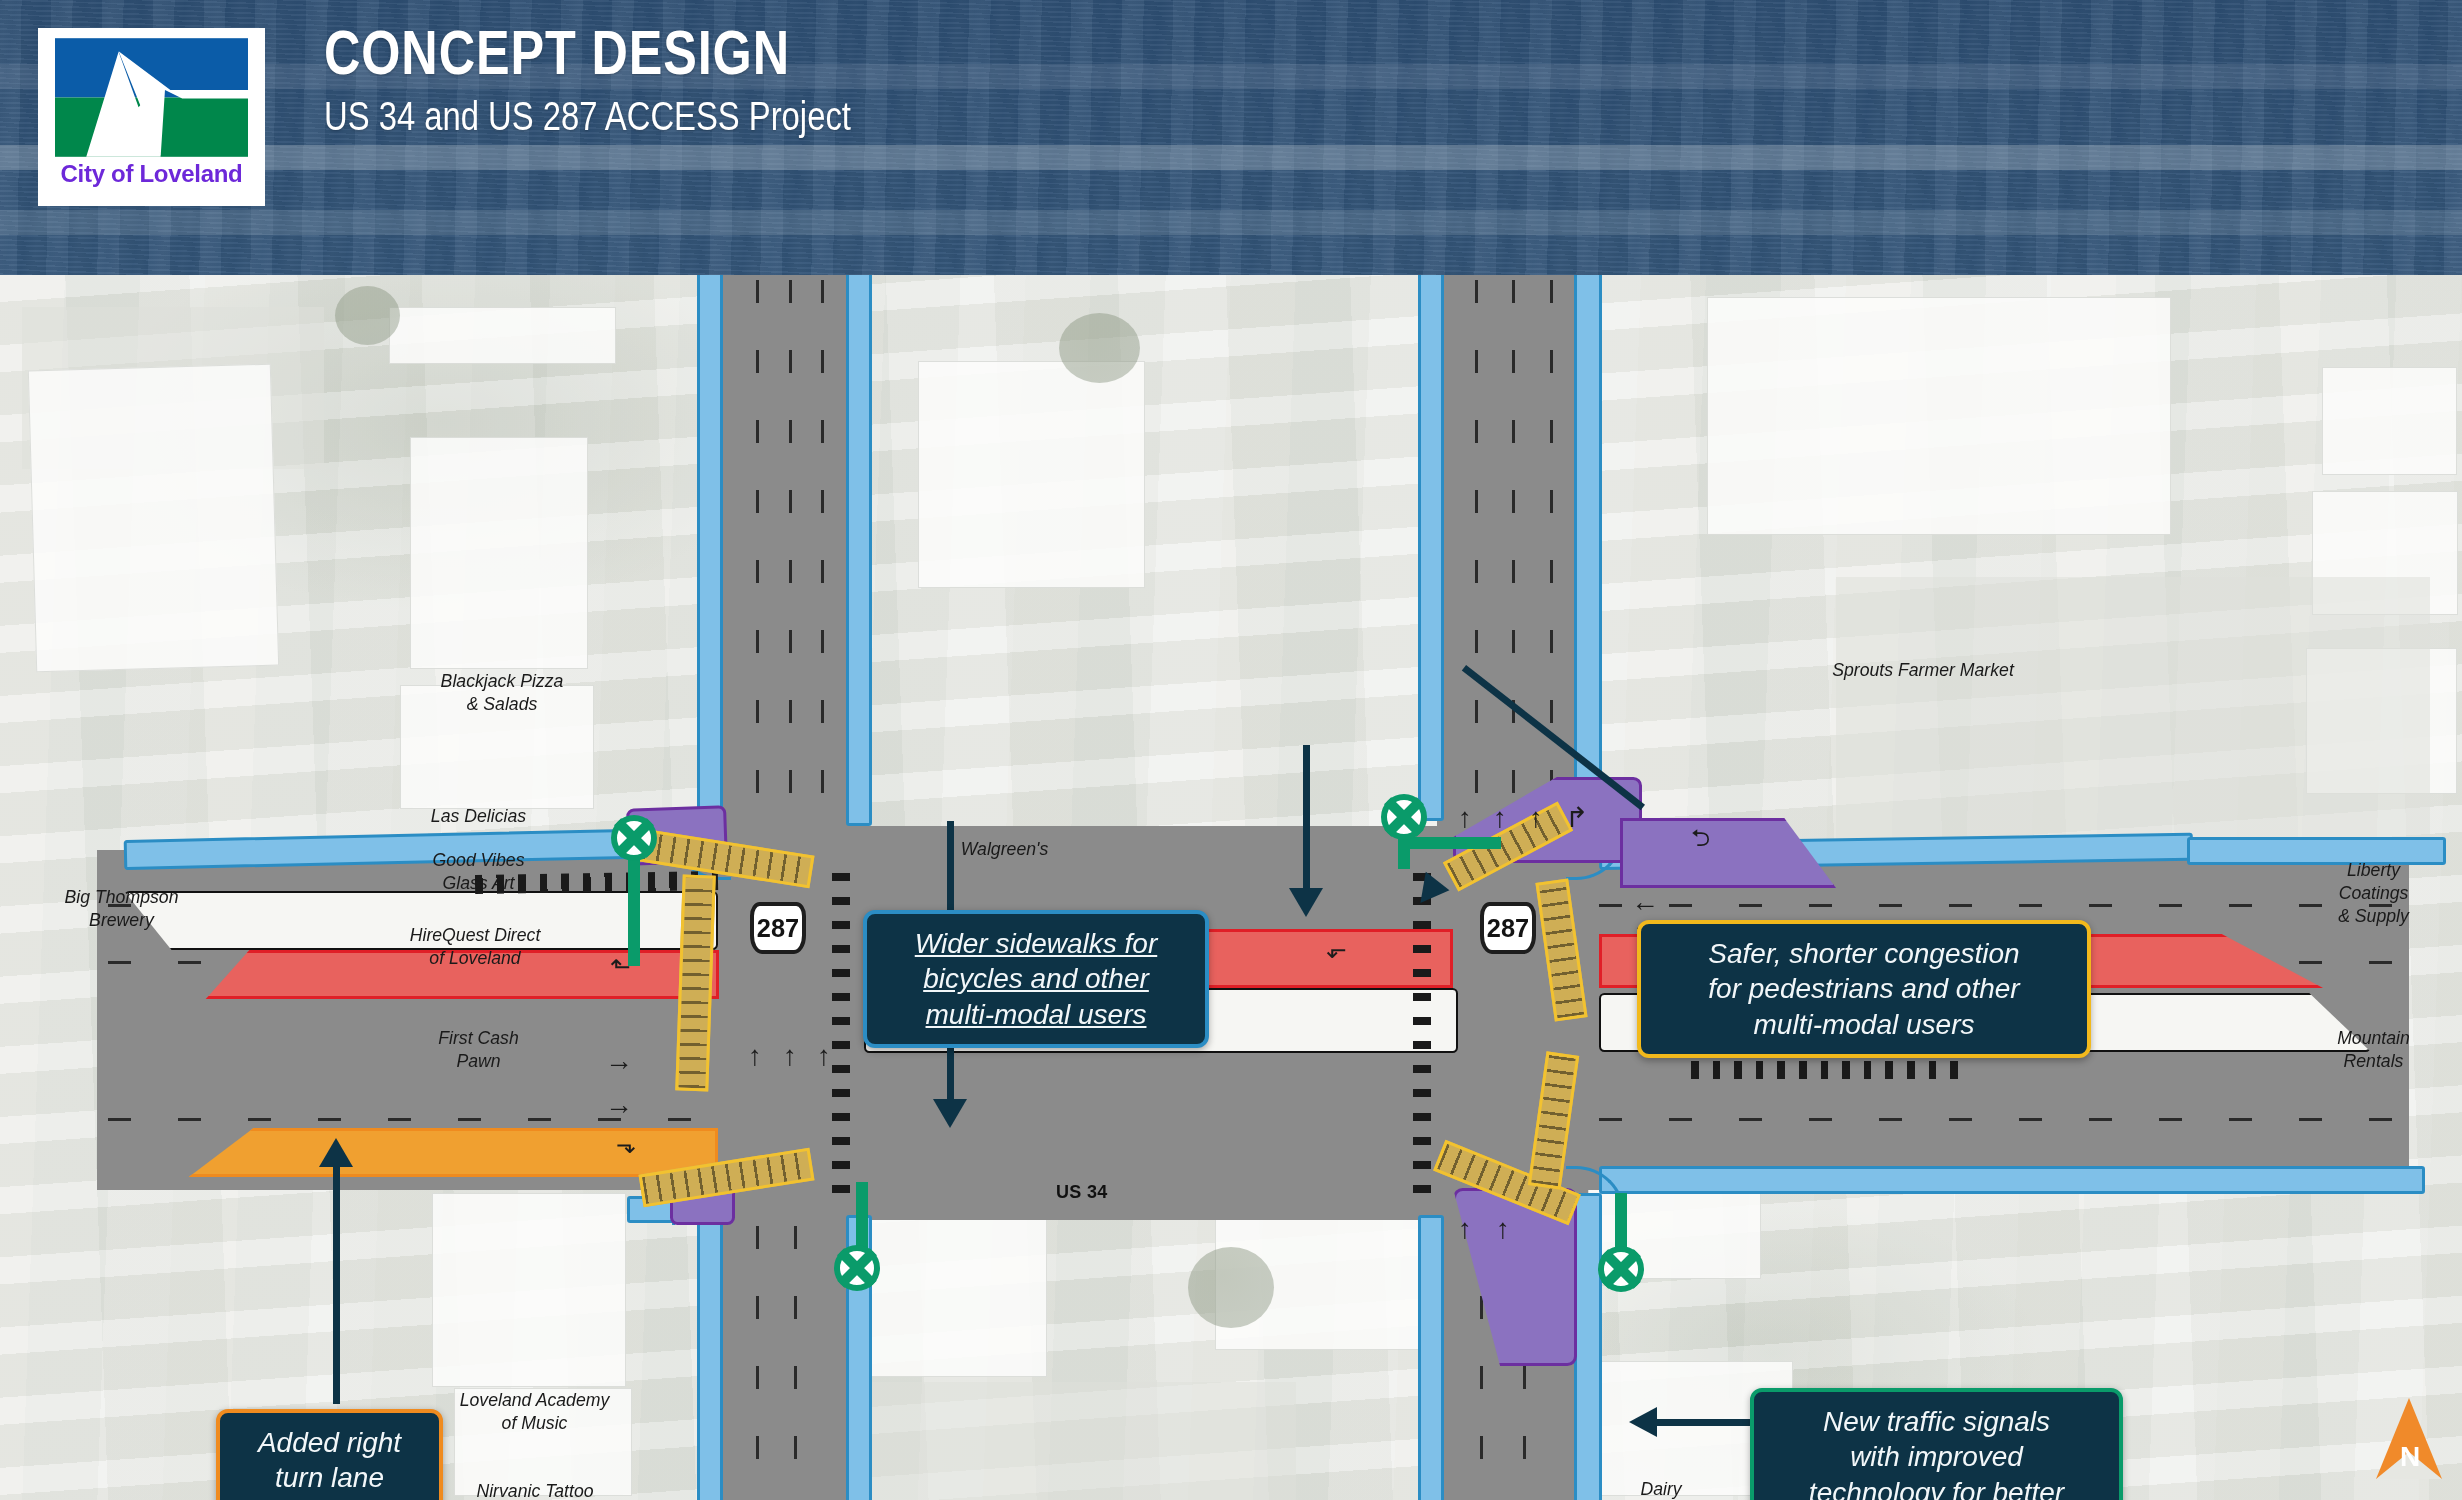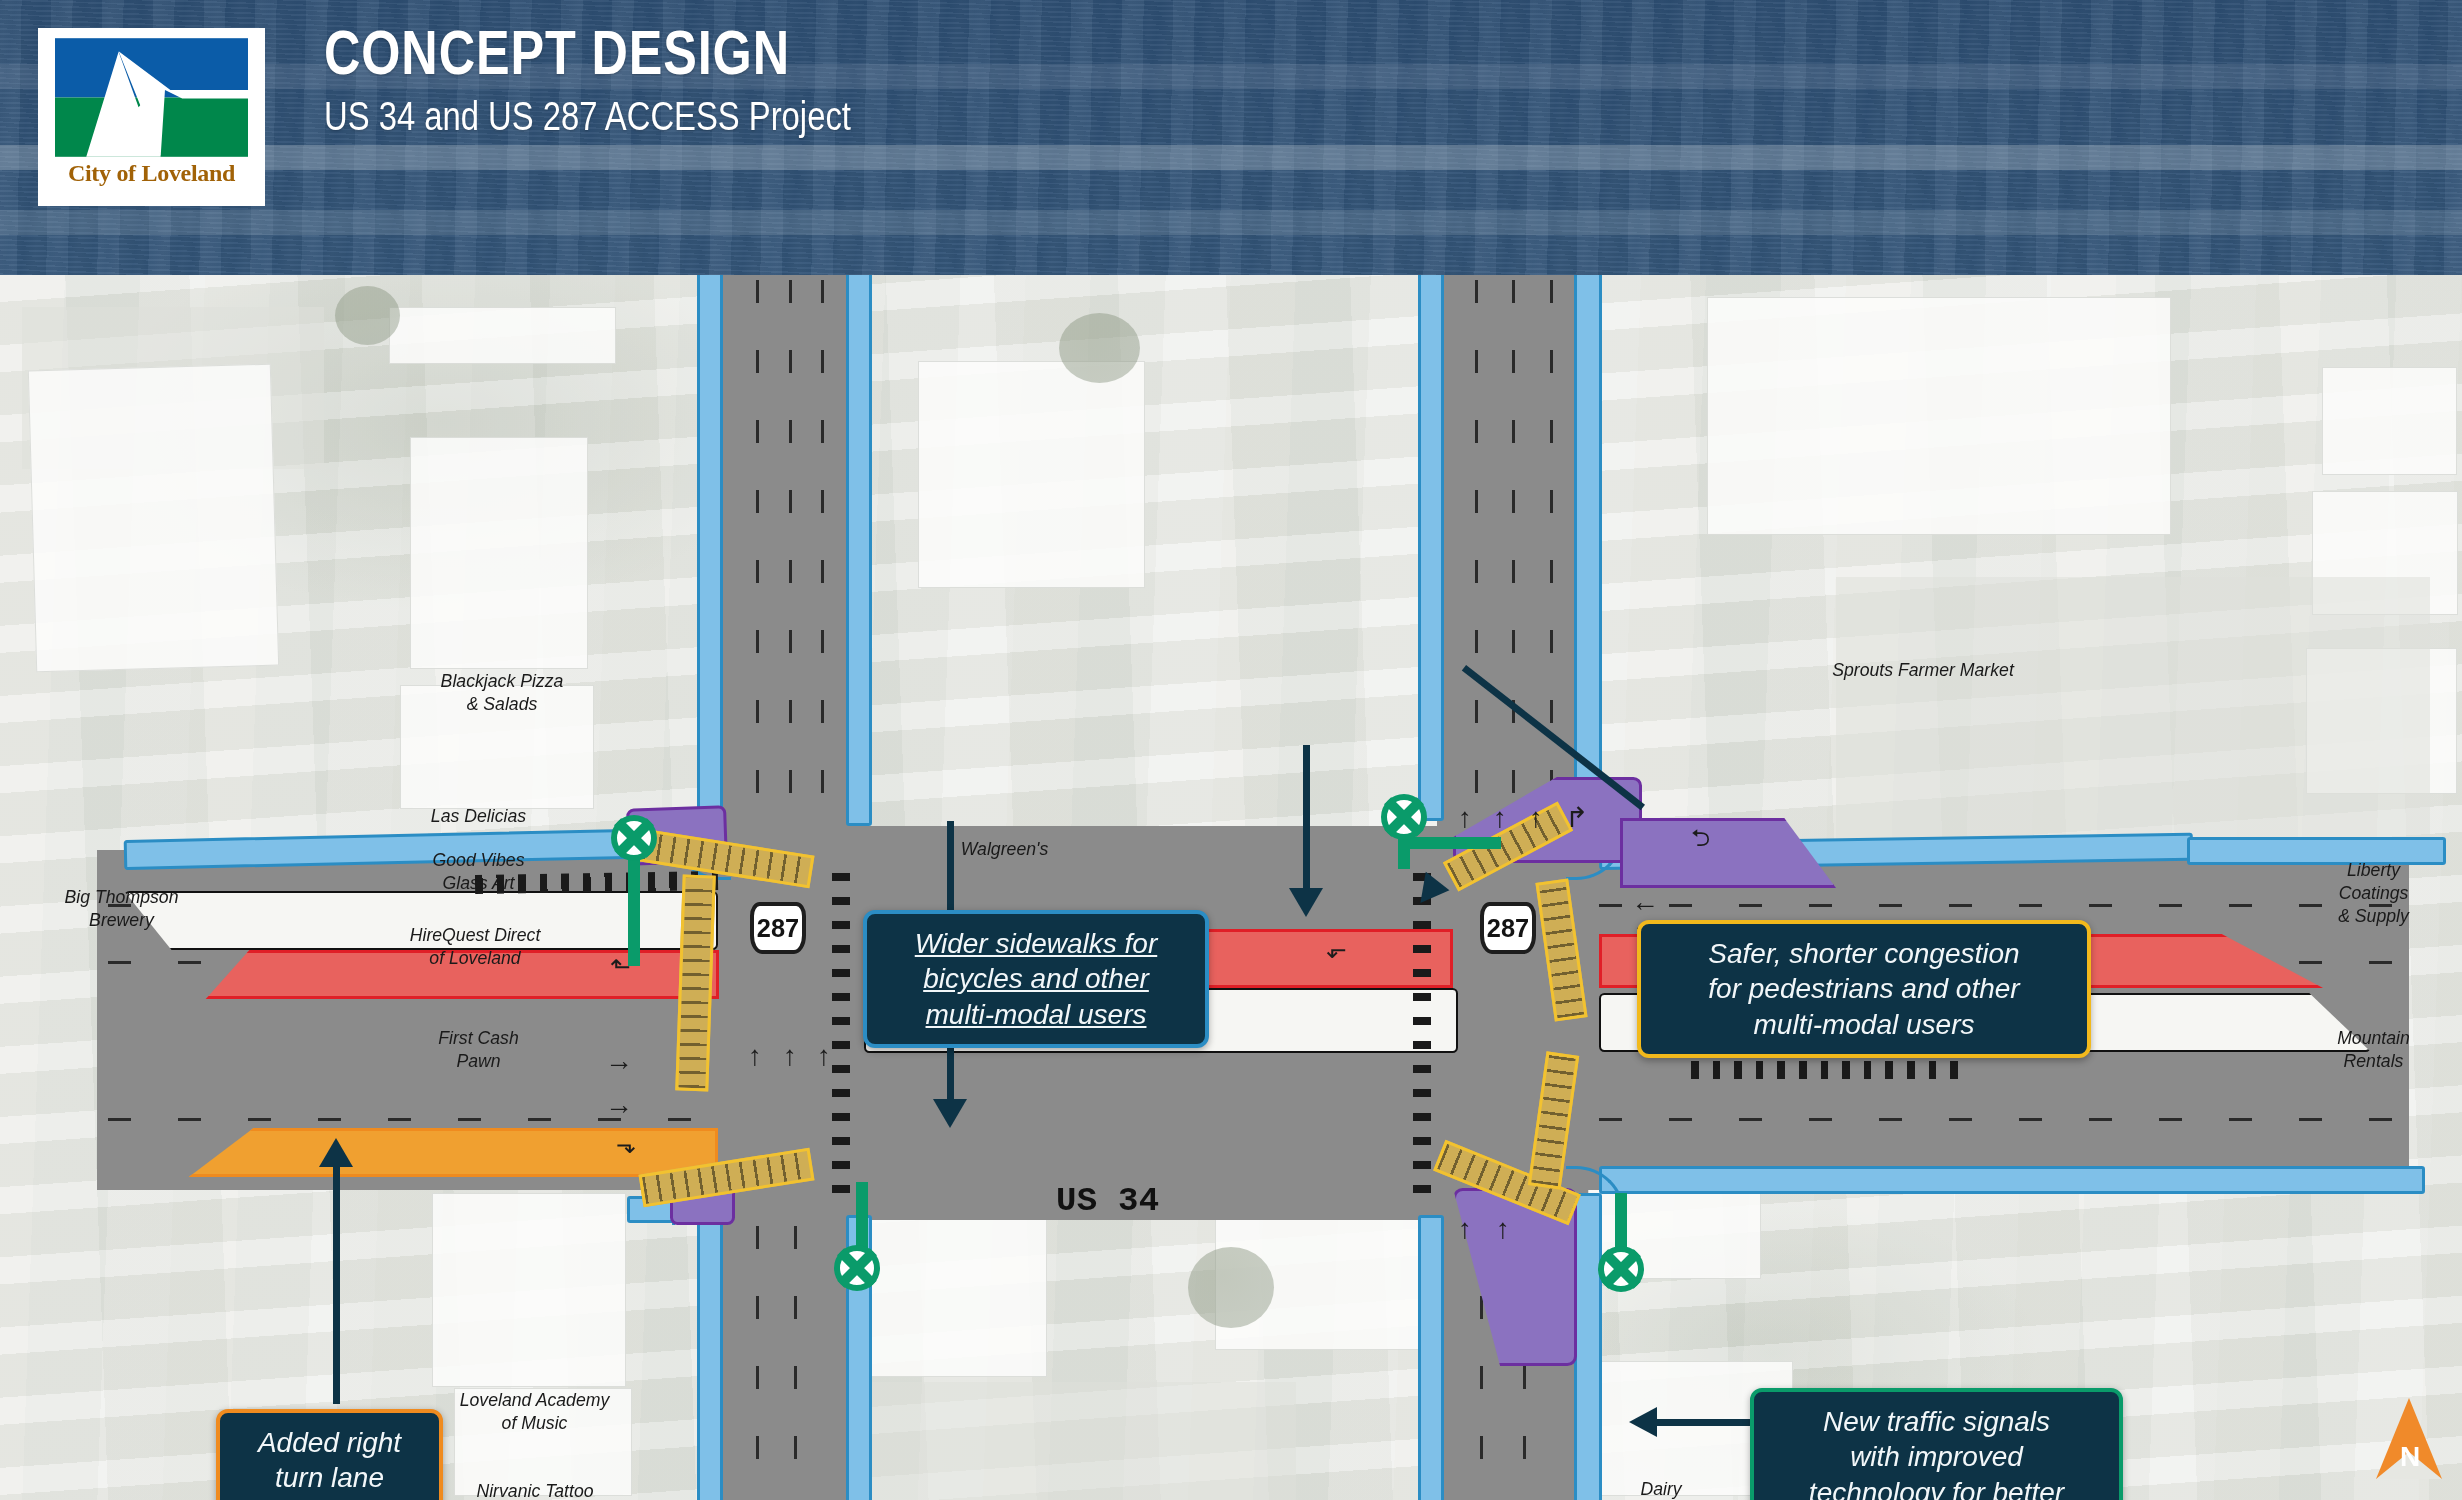--- a/index.html
+++ b/index.html
@@ -33,22 +33,22 @@
     box-shadow: 0 65px 0 rgba(180,192,206,0.18), 0 -81px 0 rgba(170,184,200,0.15);
   }
   .logo-card {
     position: absolute; left: 38px; top: 28px; width: 227px; height: 178px;
     background: #ffffff; z-index: 5;
     display: flex; flex-direction: column; align-items: center; justify-content: flex-start;
     padding: 9.7px 8.6px 5.4px 8.6px;
   }
   .logo-mark { width: 193px; height: 119px; position: relative; }
   .logo-caption {
-    margin-top: 3.2px; color: #a16207; font-weight: bold; font-size: 24px;
-    letter-spacing: -0.3px; font-family: Liberation Serif, serif;
+    margin-top: 3.2px; color: #6d28d9; font-weight: bold; font-size: 24px;
+    letter-spacing: -0.3px; font-family: Liberation Sans, sans-serif;
   }
   .header-text { position: absolute; left: 324px; top: 20.5px; z-index: 5; }
   #title {
     color: #fff; font-size: 63px; line-height: 1.0; font-weight: bold;
     letter-spacing: 1.1px; transform: scaleX(0.80); transform-origin: left center;
     font-family: "Liberation Sans", sans-serif;
     text-shadow: 0 1.1px 3.2px rgba(0,0,0,0.25);
   }
   #subtitle {
     color: #fff; font-size: 40px; margin-top: 12px; line-height: 1.0;
@@ -113,22 +113,22 @@
   
   .shield {
     position:absolute; width:56px; height:52px; background:#fff;
     border:4.9px solid #1d1d1d;
     border-radius: 9.7px 9.7px 12px 12px / 14px 14px 18.4px 18.4px;
     display:flex; align-items:center; justify-content:center;
     font-weight:bold; font-size:25.4px; color:#141414;
     font-family:"Liberation Sans", sans-serif;
   }
   .us34-label {
-    position:absolute; font-weight:bold; font-size:34px; color:#111;
-    font-family:Liberation Mono, monospace; letter-spacing:0.3px;
+    position:absolute; font-weight:bold; font-size:18px; color:#111;
+    font-family:Liberation Sans, sans-serif; letter-spacing:0.3px;
   }
 
   
   .signal {
     position:absolute; width:46px; height:46px; border-radius:50%;
     background:#fff; border:6px solid #0a9b6a;
   }
   .signal:before, .signal:after {
     content:""; position:absolute; left:50%; top:50%; width:46px; height:9.7px;
     background:#0a9b6a; margin-left:-23px; margin-top:-4.9px;

